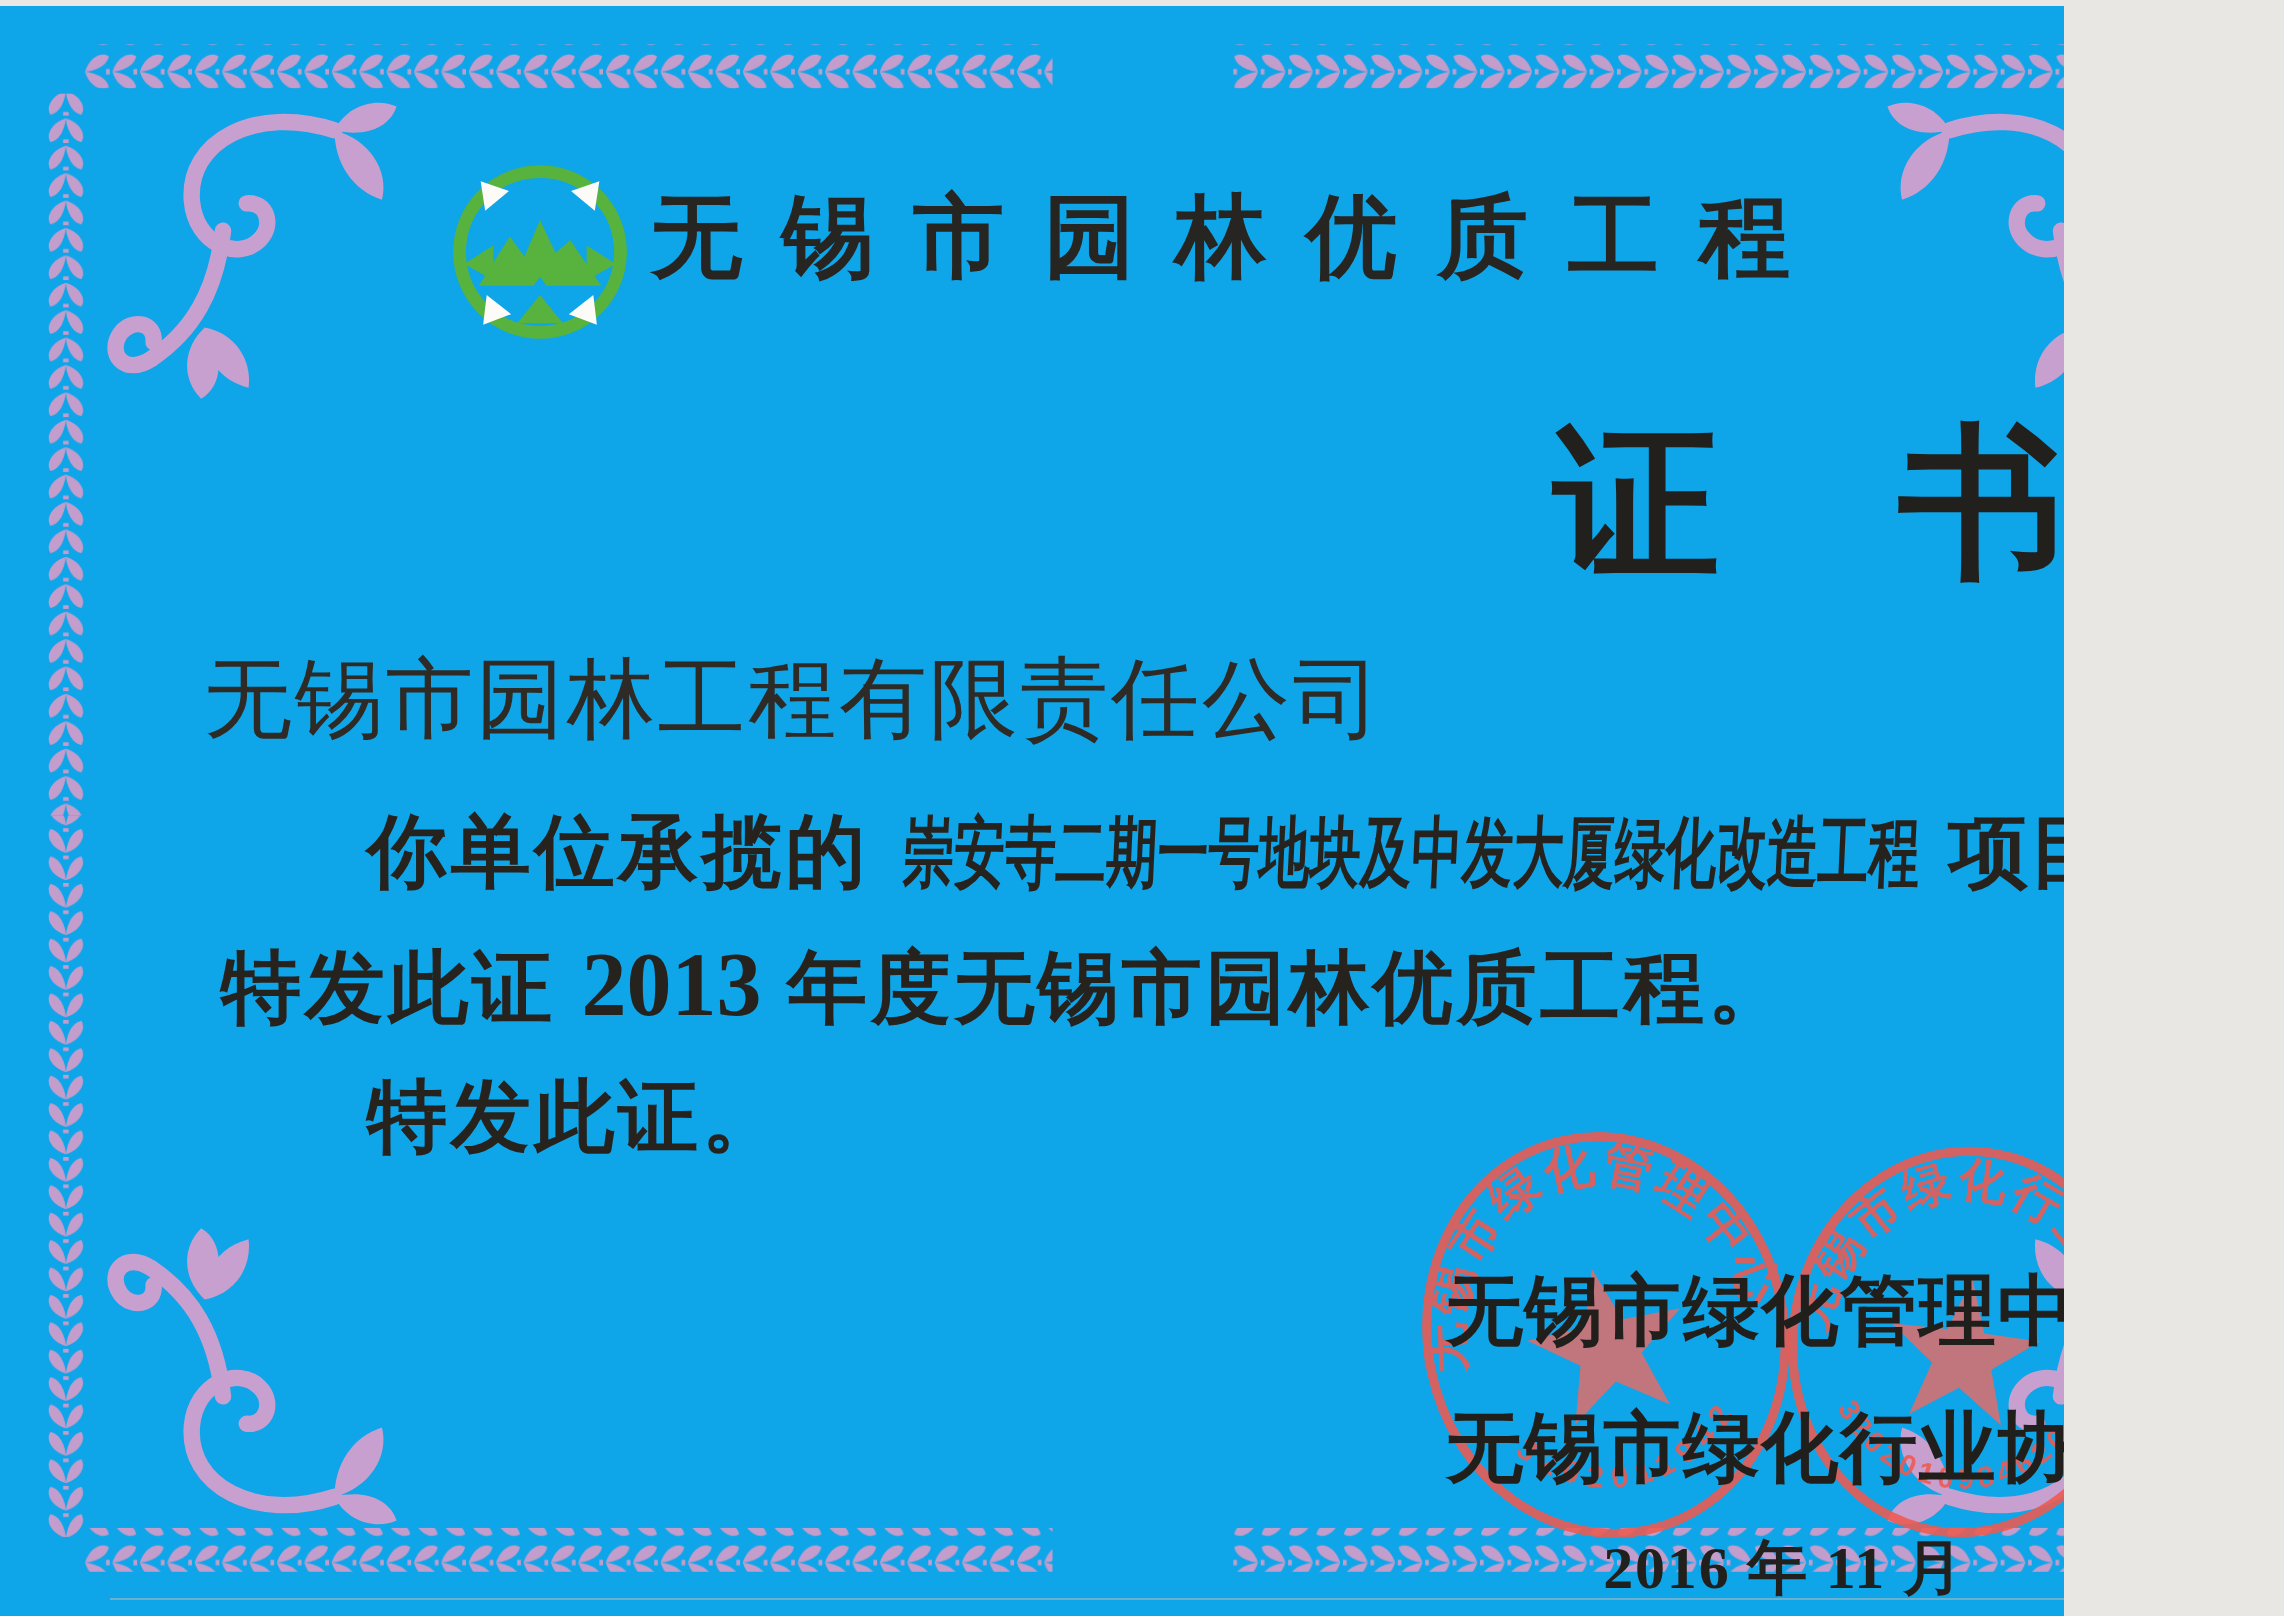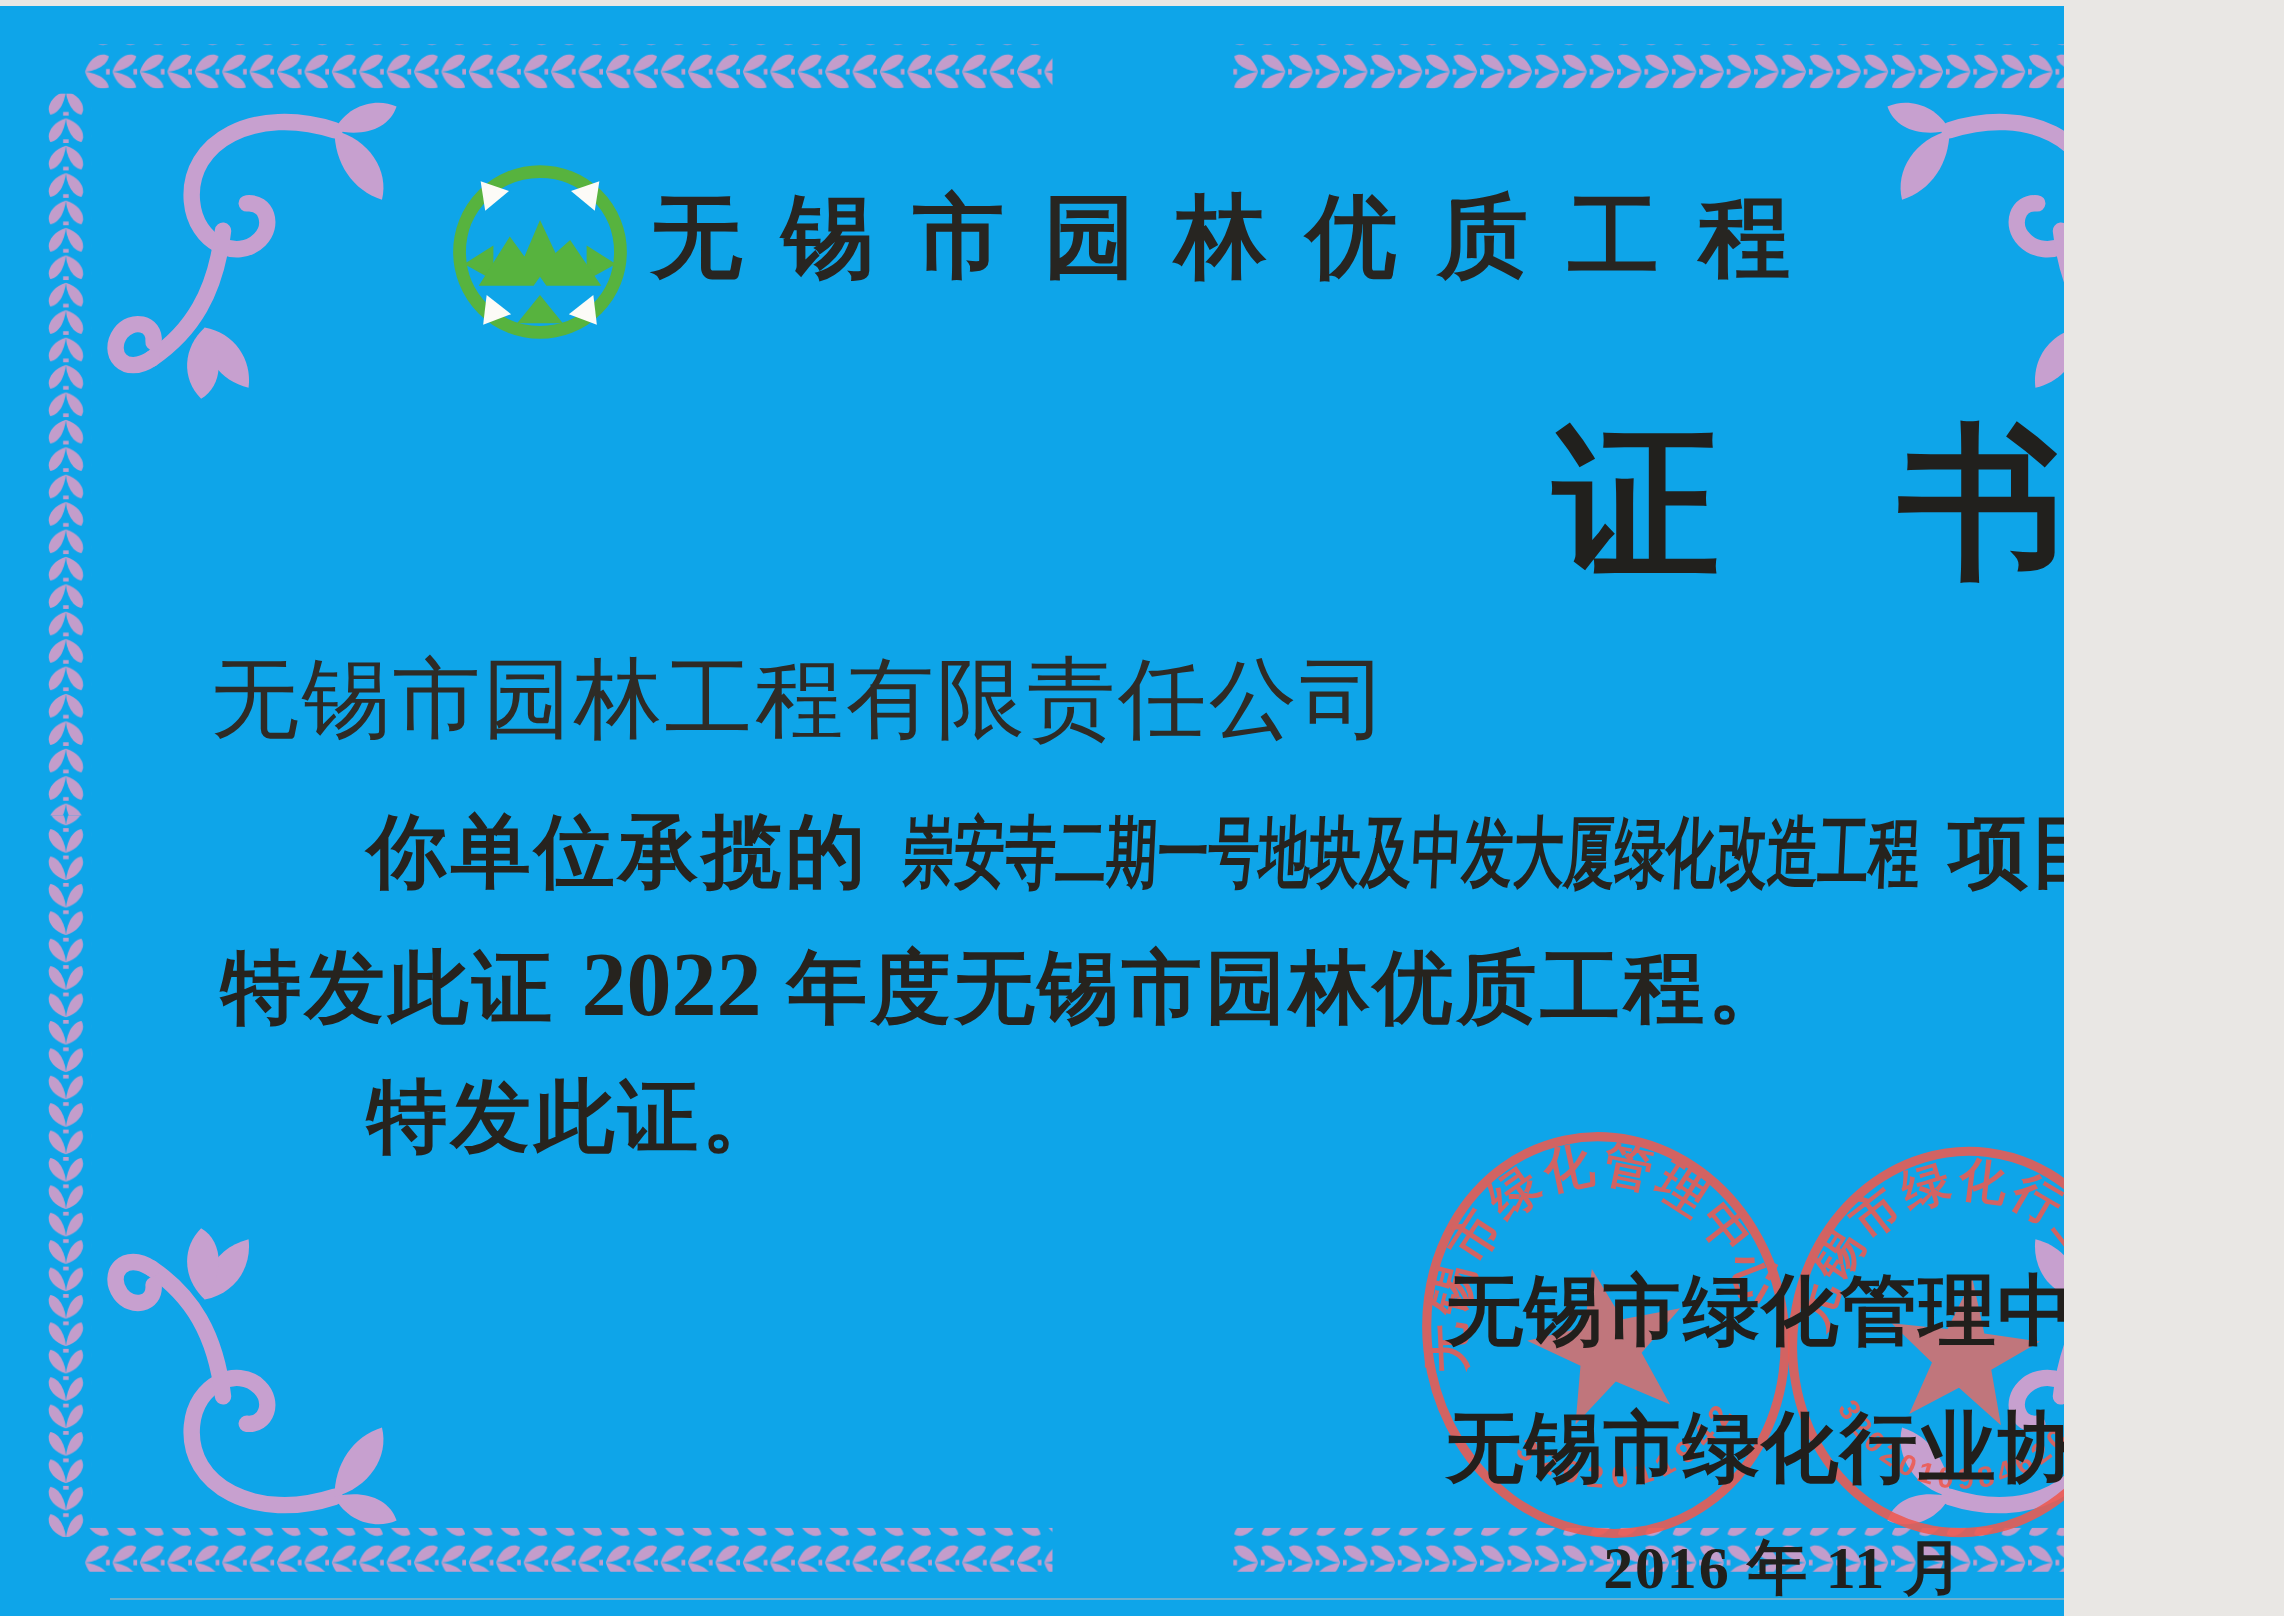--- a/index.html
+++ b/index.html
@@ -12,21 +12,21 @@
   
   .cert-title{
     left:651px;top:170px;font-size:91px;font-weight:900;letter-spacing:40px;
     white-space:nowrap;color:#272521;
   }
   .cert-heading{
     left:0;right:0;top:387px;text-align:right;font-size:166px;font-weight:900;color:#21201d;
   }
   .cert-heading .h1{margin-right:137px;}
   .recipient{
-    left:211px;top:634px;font-size:88px;font-weight:400;letter-spacing:2.7px;
+    left:204px;top:634px;font-size:88px;font-weight:400;letter-spacing:2.7px;
     white-space:nowrap;color:#2e2b26;
   }
   .body-line{white-space:nowrap;font-size:80px;font-weight:700;color:#26231e;}
   .line1{left:367px;top:793px;}
   .line1 .opening{letter-spacing:3.7px;font-family:"Liberation Sans","DejaVu Sans",sans-serif;}
   .line1 .project{
     display:inline-block;font-size:77px;font-weight:700;
     transform:scaleX(.66) skewX(-4deg);transform-origin:0 80%;
     margin-left:33px;margin-right:-512px;letter-spacing:0;
   }
@@ -144,21 +144,21 @@
     <span class="h2">书</span>
   </div>
 
   <div class="abs recipient">无锡市园林工程有限责任公司</div>
 
   <div class="abs body-line line1">
     <span class="opening">你单位承揽的</span><span class="project serif">崇安寺二期一号地块及中发大厦绿化改造工程</span><span class="tail">项目，</span>
   </div>
 
   <div class="abs body-line line2">
-    <span class="lead">特发此证</span><span class="year">2022</span><span class="rest">年度无锡市园林优质工程。</span>
+    <span class="lead">特发此证</span><span class="year">2013</span><span class="rest">年度无锡市园林优质工程。</span>
   </div>
 
   <div class="abs body-line line3">特发此证。</div>
 
   <svg class="abs seal seal-a" width="384" height="425" viewBox="0 0 420 465">
     <defs>
       <path id="arcTopA" d="M 60,300 A 158,180 0 1 1 360,300" fill="none"></path>
       <path id="arcBotA" d="M 48,268 A 172,198 0 0 0 372,268" fill="none"></path>
     </defs>
     <ellipse cx="210" cy="232" rx="195" ry="218" fill="none" stroke="#ee5a50" stroke-width="10"></ellipse>

